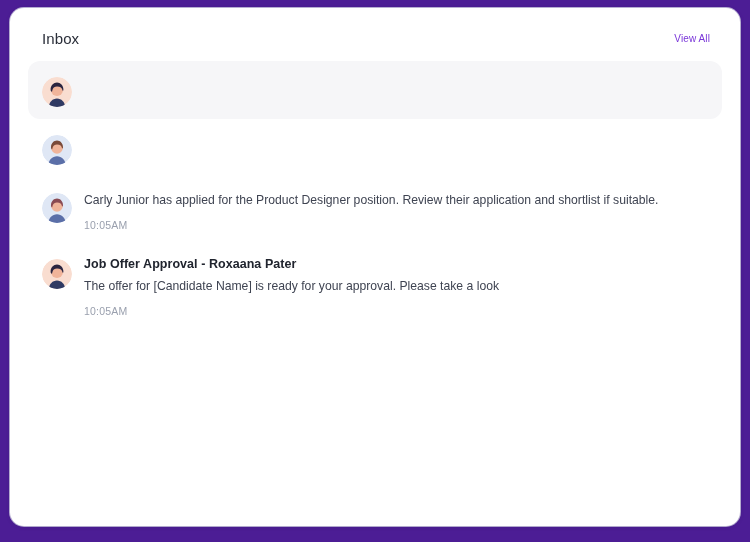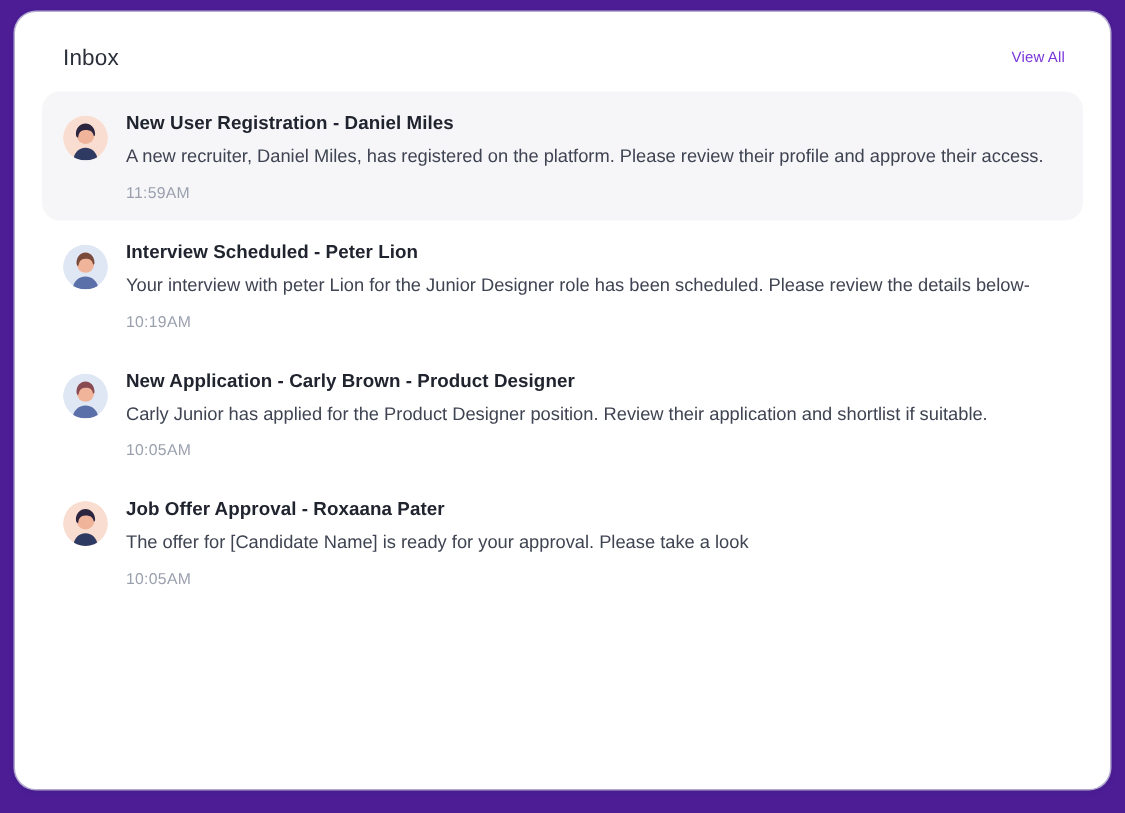--- a/index.html
+++ b/index.html
@@ -119,54 +119,43 @@
 
       <div class="inbox-item highlight">
         <span class="avatar">
           <svg viewBox="0 0 30 30" xmlns="http://www.w3.org/2000/svg">
             <circle cx="15" cy="15" r="15" fill="#f9ddd0"></circle>
             <path d="M7 30c0-5 3.6-8.5 8-8.5s8 3.5 8 8.5z" fill="#2f3a63"></path>
             <circle cx="15" cy="13" r="6" fill="#f0b49a"></circle>
             <path d="M8.6 12.4c0-4.1 2.9-7 6.4-7s6.4 2.9 6.4 7c0 1-.4 1.5-.9 1.2-.4-2.6-2-4-5.5-4-2.3 0-3.6 1.1-4.3 2.6-.3.8-.5 1.6-.6 2.4-.7.3-1.5-.6-1.5-2.2z" fill="#2b2540"></path>
           </svg>
         </span>
-        <div class="msg-body">
-          <div class="msg-title">New User Registration - Daniel Miles</div>
-          <div class="msg-text">A new recruiter, Daniel Miles, has registered on the platform. Please review their profile and approve their access.</div>
-          <div class="msg-time">11:59AM</div>
-        </div>
       </div>
 
       <div class="inbox-item">
         <span class="avatar">
           <svg viewBox="0 0 30 30" xmlns="http://www.w3.org/2000/svg">
             <circle cx="15" cy="15" r="15" fill="#dfe7f5"></circle>
             <path d="M6.5 30c0-5.1 3.8-8.7 8.5-8.7s8.5 3.6 8.5 8.7z" fill="#5b6fa8"></path>
             <circle cx="15" cy="13" r="5.8" fill="#f0b49a"></circle>
             <path d="M9 12.2c0-4 2.7-6.8 6-6.8s6 2.8 6 6.8c0 1-.5 1.4-1 1.1-.4-2.5-1.7-3.8-5-3.8-2.2 0-3.5 1-4.1 2.5-.3.7-.5 1.5-.6 2.2-.6.3-1.3-.5-1.3-2z" fill="#7a4a3a"></path>
           </svg>
         </span>
-        <div class="msg-body">
-          <div class="msg-title">Interview Scheduled - Peter Lion</div>
-          <div class="msg-text">Your interview with peter Lion for the Junior Designer role has been scheduled. Please review the details below-</div>
-          <div class="msg-time">10:19AM</div>
-        </div>
       </div>
 
       <div class="inbox-item">
         <span class="avatar">
           <svg viewBox="0 0 30 30" xmlns="http://www.w3.org/2000/svg">
             <circle cx="15" cy="15" r="15" fill="#dfe7f5"></circle>
             <path d="M6.5 30c0-5.1 3.8-8.7 8.5-8.7s8.5 3.6 8.5 8.7z" fill="#5b6fa8"></path>
             <circle cx="15" cy="13" r="5.8" fill="#f0b49a"></circle>
             <path d="M9 12.2c0-4 2.7-6.8 6-6.8s6 2.8 6 6.8c0 1-.5 1.4-1 1.1-.4-2.5-1.7-3.8-5-3.8-2.2 0-3.5 1-4.1 2.5-.3.7-.5 1.5-.6 2.2-.6.3-1.3-.5-1.3-2z" fill="#8a4a52"></path>
           </svg>
         </span>
         <div class="msg-body">
-          <div class="msg-title">New Application - Carly Brown - Product Designer</div>
           <div class="msg-text">Carly Junior has applied for the Product Designer position. Review their application and shortlist if suitable.</div>
           <div class="msg-time">10:05AM</div>
         </div>
       </div>
 
       <div class="inbox-item">
         <span class="avatar">
           <svg viewBox="0 0 30 30" xmlns="http://www.w3.org/2000/svg">
             <circle cx="15" cy="15" r="15" fill="#f9ddd0"></circle>
             <path d="M7 30c0-5 3.6-8.5 8-8.5s8 3.5 8 8.5z" fill="#2f3a63"></path>

